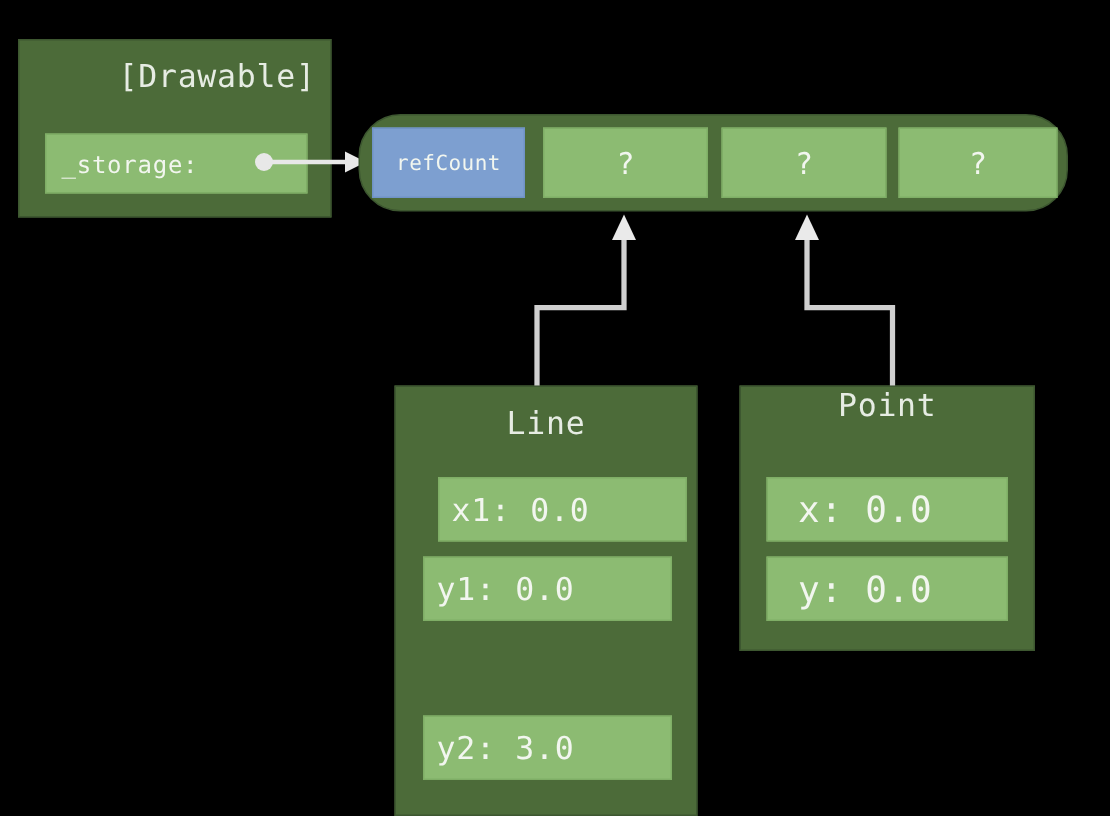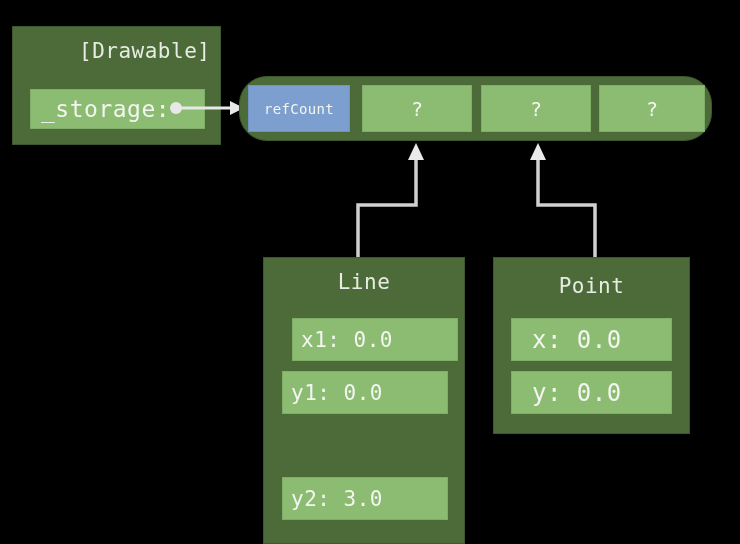--- a/index.html
+++ b/index.html
@@ -56,21 +56,21 @@
     padding-left: 24px;
     box-sizing: border-box;
     margin-left: 42px;
   }
   #storage-field {
     position: absolute;
     left: 17px;
     top: 62px;
     width: 175px;
     height: 40px;
-    font-size: 23px;
+    font-size: 16px;
     padding-left: 10px;
     letter-spacing: 0.5px;
   }
 
   
   #storage-pointer {
     position: absolute;
     left: 168px;
     top: 96px;
     width: 78px;
@@ -134,21 +134,21 @@
   
   #point-box {
     left: 493px;
     top: 257px;
     width: 197px;
     height: 177px;
   }
   #point-title {
     position: absolute;
     left: 0;
-    top: 16px;
+    top: 0;
     width: 100%;
   }
   .point-field {
     position: absolute;
     left: 17px;
     width: 161px;
     height: 43px;
     font-size: 24px;
     padding-left: 20px;
     letter-spacing: 0.5px;

